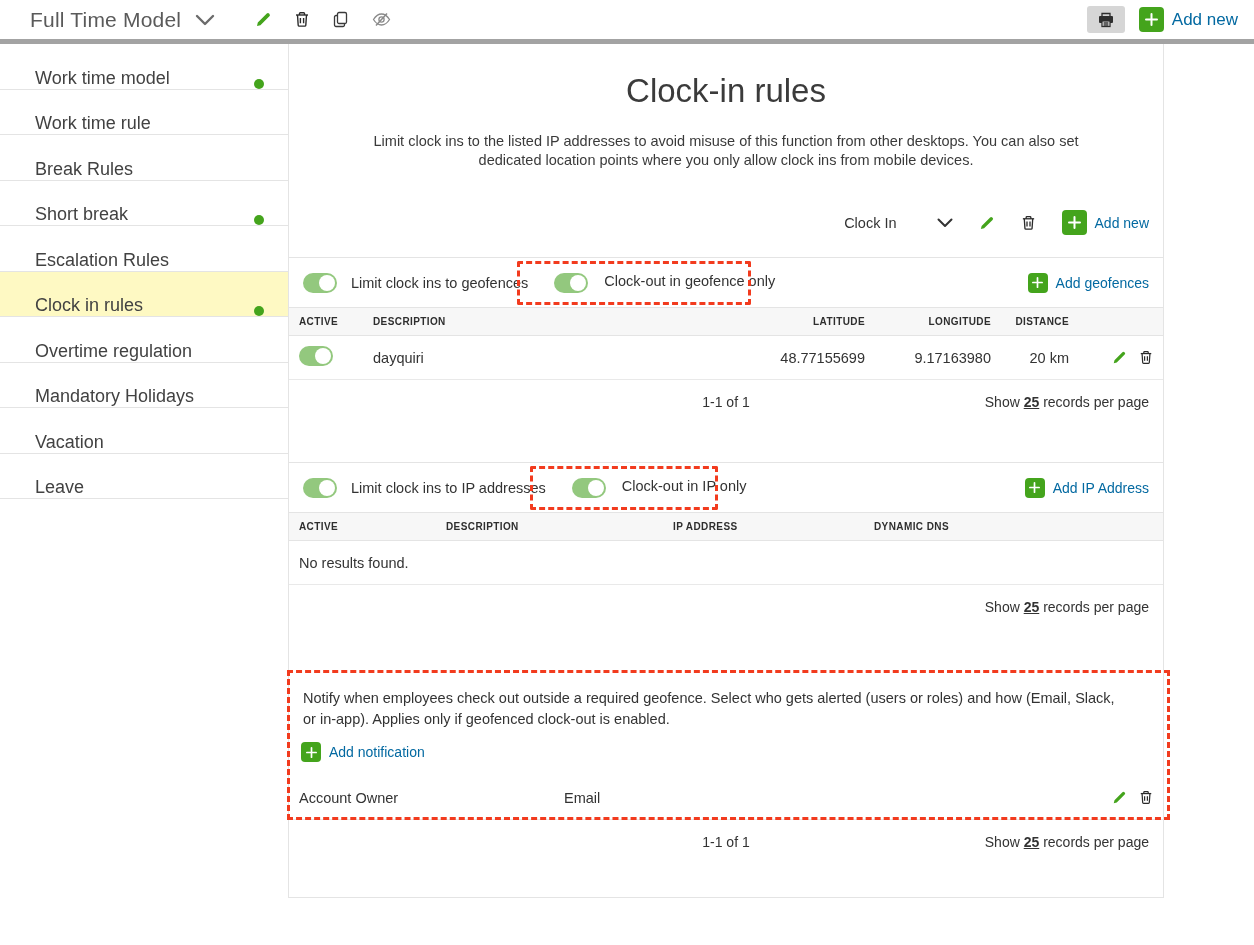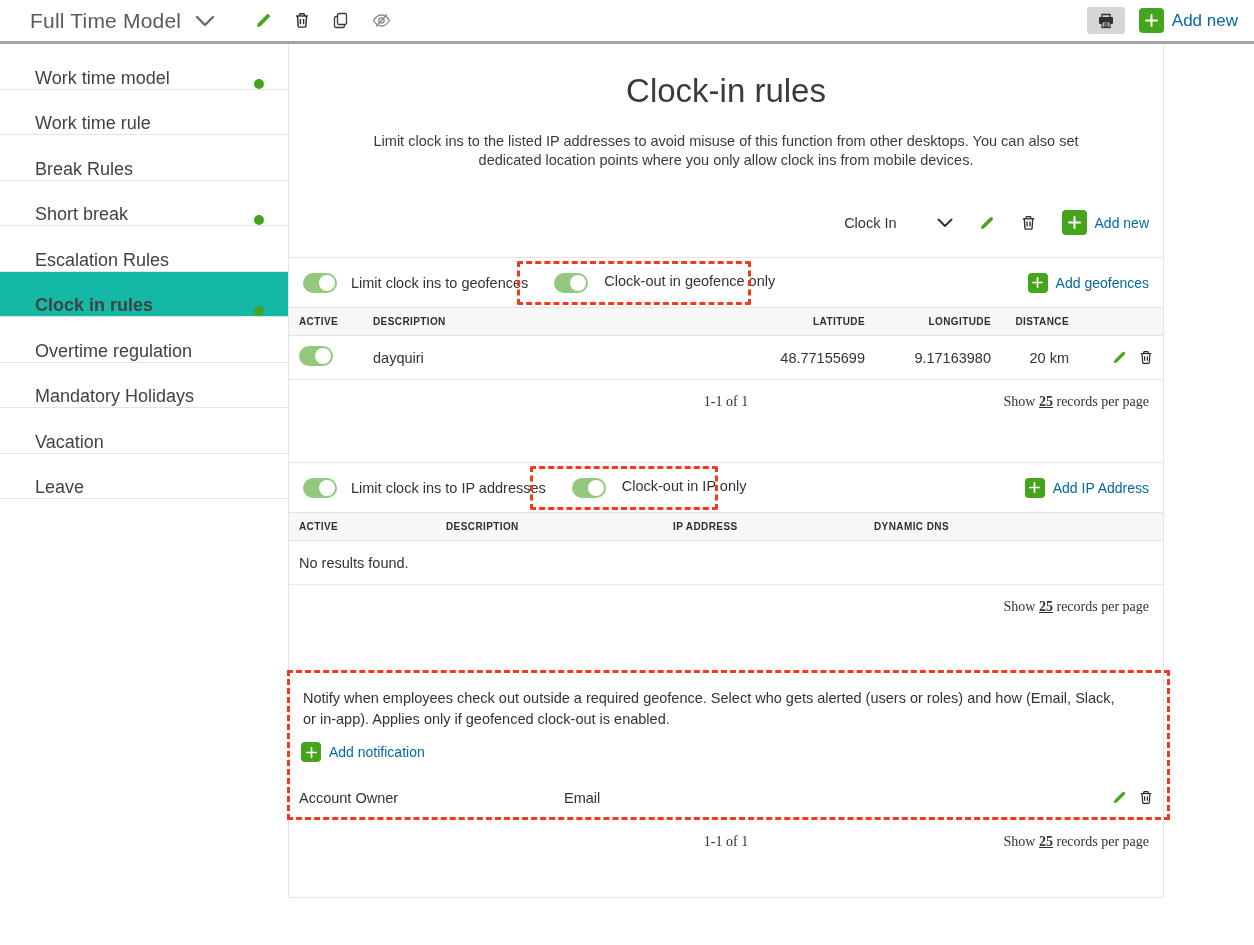--- a/index.html
+++ b/index.html
@@ -1,42 +1,42 @@
 <!DOCTYPE html>
 <html><head>
 <meta charset="utf-8">
 <style>
   * { margin:0; padding:0; box-sizing:border-box; }
   html,body { width:1254px; height:945px; background:#ffffff;
     font-family:"Liberation Sans","DejaVu Sans",sans-serif; color:#3c3c3c; }
 
   
   .topbar { height:44px; display:flex; align-items:center; padding:0 16px 0 30px;
-    border-bottom:3px solid #a3a3a3; }
+    border-bottom:5px solid #a3a3a3; }
   .tpl-title { font-size:21px; color:#5a5a5a; letter-spacing:.2px; }
   .tpl-chevron { margin-left:14px; cursor:pointer; }
   .topbar-icons { display:flex; align-items:center; gap:22px; margin-left:40px; }
   .icon-btn { background:none; border:none; cursor:pointer; display:flex; align-items:center; }
   .topbar-right { margin-left:auto; display:flex; align-items:center; gap:14px; }
   .print-btn { background:#d6d6d6; border:none; border-radius:3px; width:38px; height:27px;
     display:flex; align-items:center; justify-content:center; cursor:pointer; }
   .addnew { display:flex; align-items:center; gap:8px; background:none; border:none; cursor:pointer; }
   .plus-sq { width:25px; height:25px; border-radius:4px; background:#44a41c; display:flex;
     align-items:center; justify-content:center; flex:0 0 auto; }
   .plus-sq.small { width:20px; height:20px; }
   .green-label { color:#0369a1; font-size:17px;text-align:center; }
   .green-label.small { font-size:14px; }
 
   
   .shell { display:flex; align-items:flex-start; }
   .sidebar { width:288px; flex:0 0 288px; }
   .side-item { height:45.5px; display:flex; align-items:flex-end; padding:0 24px 0 35px;
     border-bottom:1px solid #e4e4e4; font-size:18px; color:#424242; cursor:pointer; }
   .side-item .dot { width:10px; height:10px; border-radius:50%; background:#44a41c; margin-left:auto; }
-  .side-item.selected { background:#14b8a6; font-weight:bold; }
+  .side-item.selected { background:#fef9c3; font-weight:normal; }
 
   .main { width:876px; flex:0 0 876px; border-left:1px solid #e4e4e4; border-right:1px solid #e4e4e4;
     border-bottom:1px solid #e4e4e4; min-height:849px; background:#fff; }
 
   
   .page-head { padding-top:28px; }
   .page-title { text-align:center; font-size:33px; font-weight:400; color:#3b3b3b; }
   .page-desc { margin:22px auto 16px; max-width:770px; text-align:center; font-size:14.5px;
     line-height:1.32; color:#3a3a3a; }
   .learn-link { display:block; text-align:center; color:#44a41c; font-size:14px;
@@ -75,21 +75,21 @@
   .c-lon { width:126px; text-align:right; }
   .c-dist { width:96px; text-align:right; padding-right:18px; }
   .c-actions { width:66px; display:flex; justify-content:flex-end; gap:12px; }
   .ip-active { width:147px; }
   .ip-desc { width:227px; }
   .ip-addr { width:201px; }
   .ip-dns { flex:1; }
   .n-name { width:265px; }
   .n-via { flex:1; }
 
-  .pag-row { position:relative; height:44px; display:flex; align-items:center;font-family:Liberation Serif, serif; }
+  .pag-row { position:relative; height:44px; display:flex; align-items:center; }
   .pag-range { position:absolute; left:0; right:0; text-align:center; font-size:14px; color:#333; }
   .pag-show { margin-left:auto; padding-right:14px; font-size:14px; color:#333; z-index:1; }
   .pag-show b { text-decoration:underline; cursor:pointer; }
   .empty-row { height:44px; display:flex; align-items:center; padding:0 10px;
     border-bottom:1px solid #e9e9e9; font-size:14.5px; color:#333; }
   .spacer38 { height:38px; } .spacer41 { height:41px; } .spacer33 { height:33px; }
 
   
   .notif { position:relative; padding-top:10px; }
   .notif .ann-notif { position:absolute; left:-2px; top:0; right:-7px; bottom:0;

